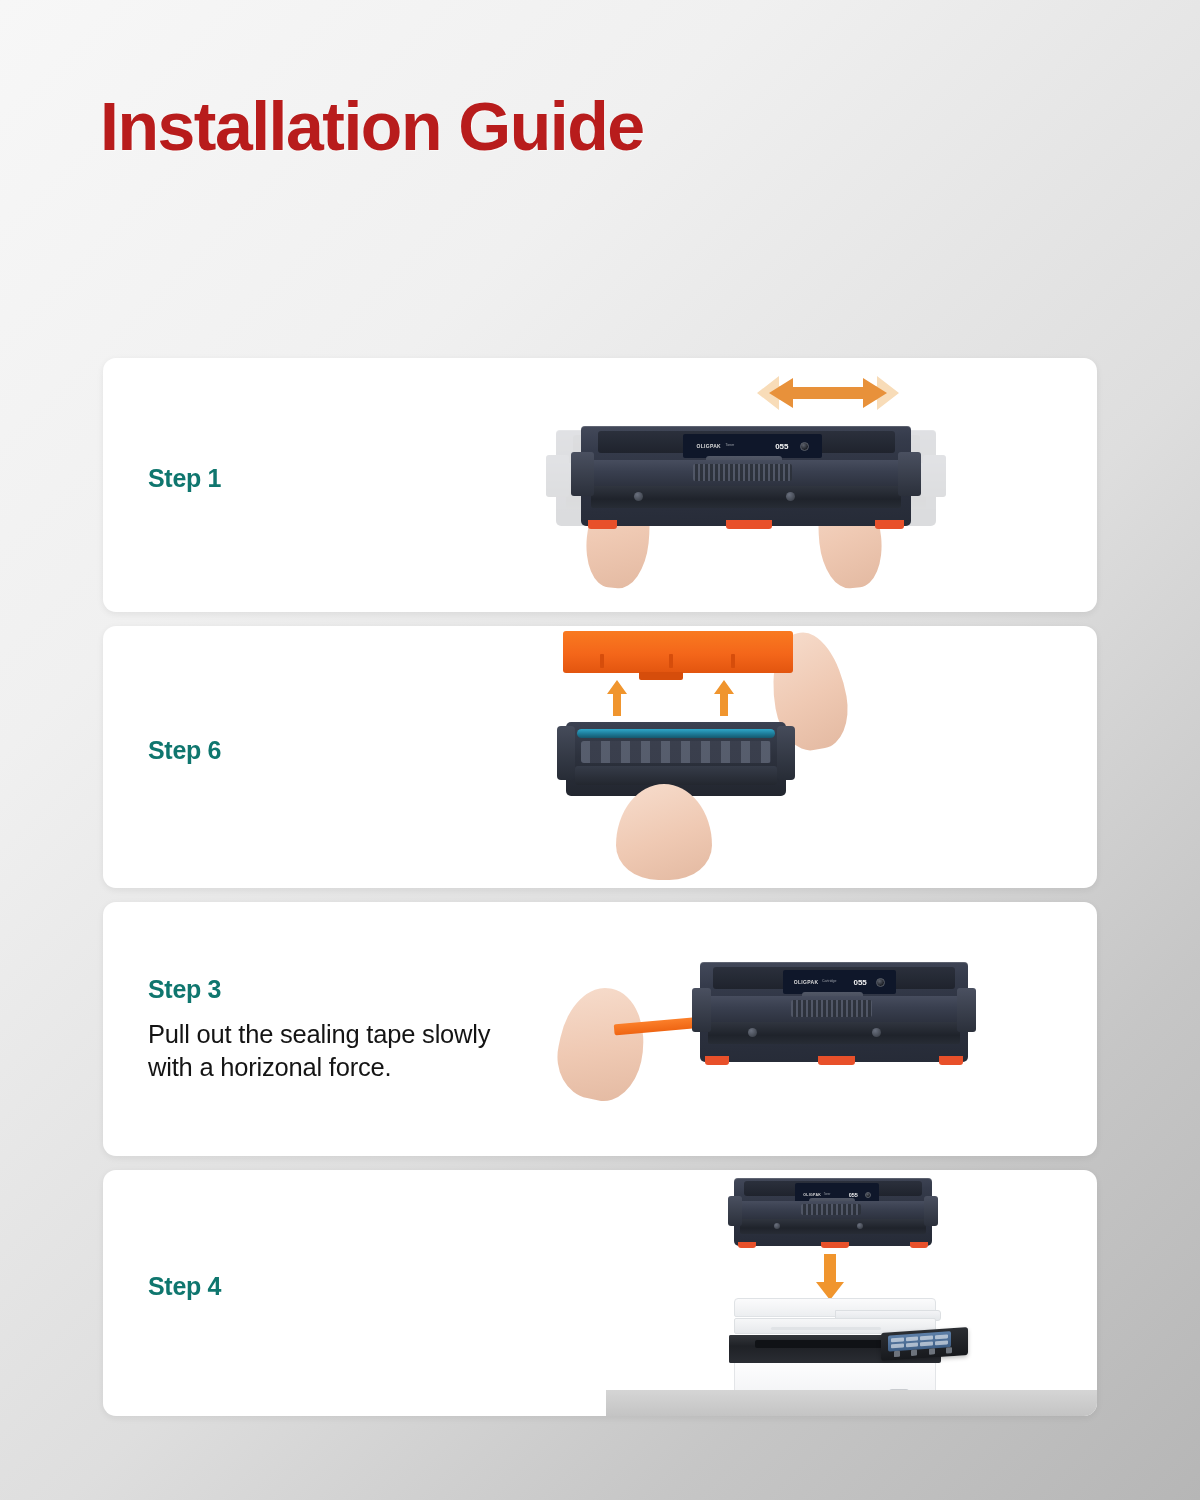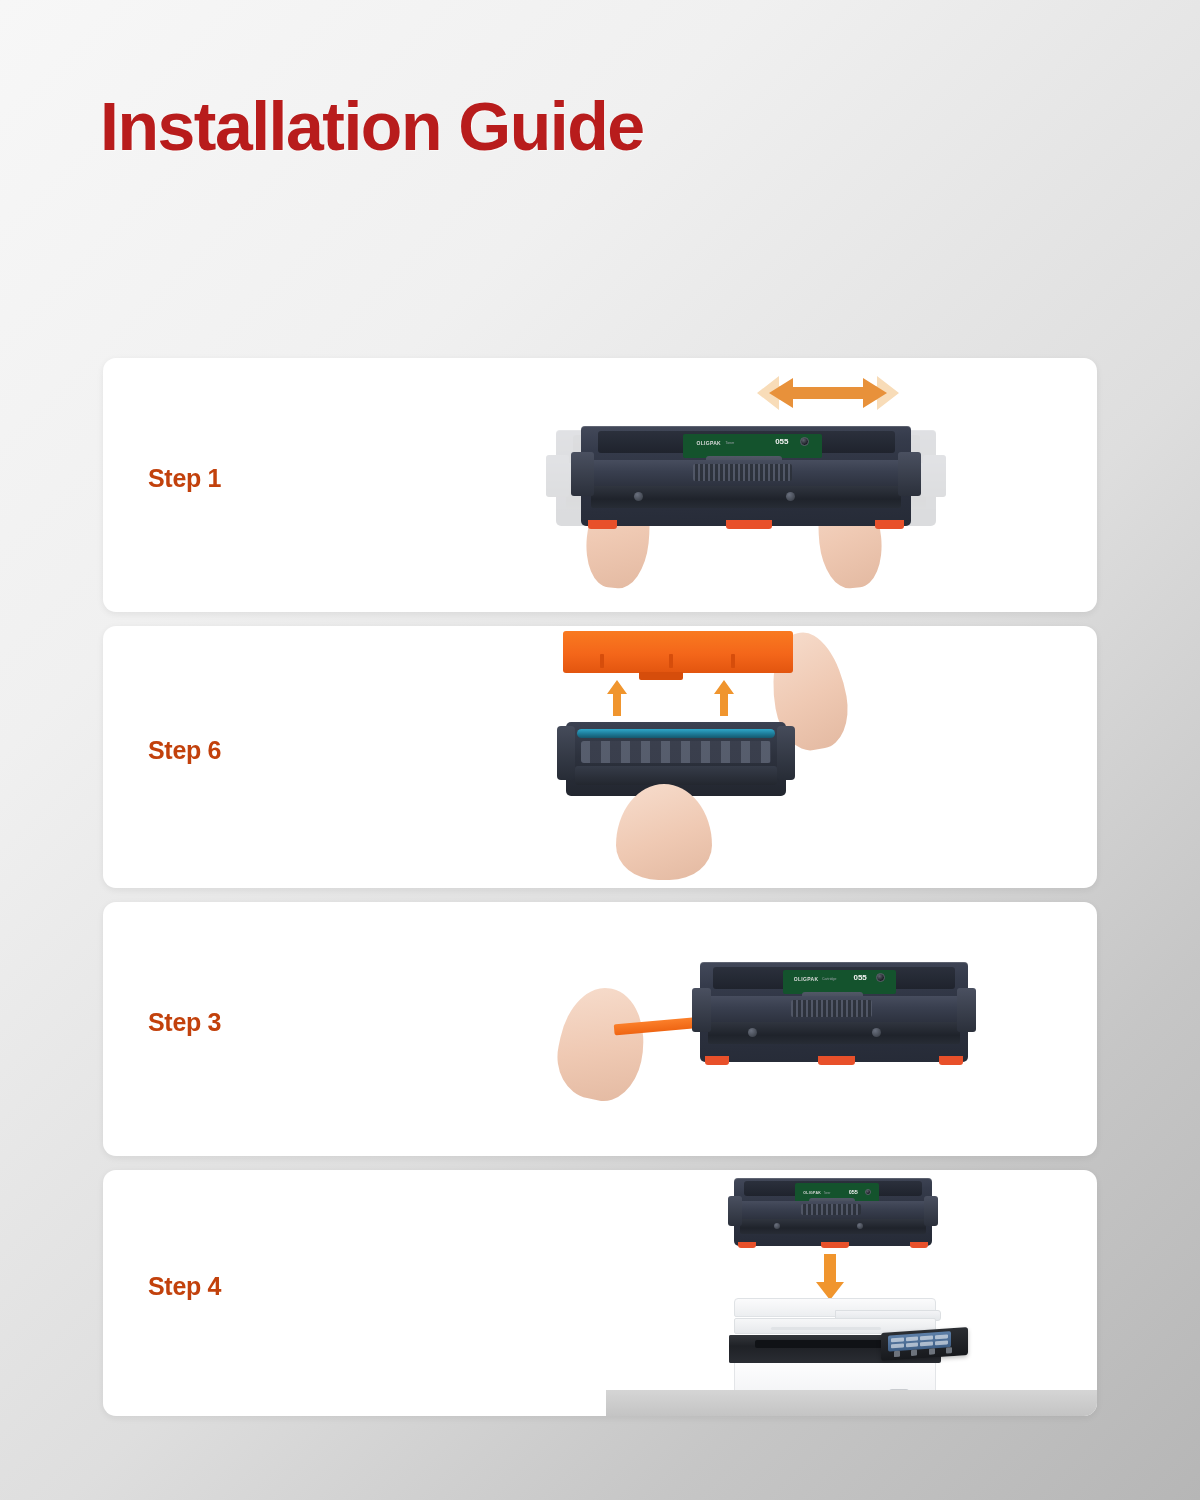--- a/index.html
+++ b/index.html
@@ -59,21 +59,21 @@
   .card-1 { height: 254px; }
   .card-2 { height: 262px; }
   .card-3 { height: 254px; }
   .card-4 { height: 246px; gap: 48px; }
 
   .card-text { width: 455px; padding-left: 45px; flex: none; }
 
   .step-label {
     font-size: 25px;
     font-weight: 700;
-    color: #c2410c;
+    color: #0f766e;
     letter-spacing: -0.3px;
     margin-bottom: 14px;
   }
 
   .step-desc {
     font-size: 25.5px;
     font-weight: 400;
     color: #141414;
     line-height: 1.26;
     letter-spacing: -0.2px;
@@ -97,22 +97,22 @@
     border-radius: 4px 4px 5px 5px;
     box-shadow: inset 0 1px 0 rgba(255,255,255,0.16);
   }
   .cart .top-strip {
     position: absolute; left: 5%; right: 5%; top: 5%; height: 22%;
     background: linear-gradient(180deg, #2b303c 0%, #1f232d 100%);
     border-radius: 3px;
   }
   .cart .sticker {
     position: absolute; top: 8%; left: 31%; width: 42%; height: 13%;
-    background: #14532d; border-radius: 2px;
-    display: flex; align-items: flex-end; padding: 12px 4%;
+    background: #0f172a; border-radius: 2px;
+    display: flex; align-items: center; padding: 12px 4%;
     gap: 4%;
   }
   .cart .sticker .brand {
     color: #dcdcdc; font-size: 5px; letter-spacing: 0.3px; font-weight: 700;
     white-space: nowrap;
   }
   .cart .sticker .kind { color: #9ea3ab; font-size: 3.5px; line-height: 1.1; white-space: nowrap; }
   .cart .sticker .model { color: #f2f2f2; font-size: 8px; font-weight: 700; margin-left: auto; }
   .cart .sticker .dot {
     width: 9px; height: 9px; border-radius: 50%;
@@ -415,20 +415,22 @@
 
         <div class="hand" style="left:58px; top:158px; width:96px; height:96px; border-radius:50% 50% 44% 44% / 64% 64% 36% 36%;"></div>
 
       </div>
     </div>
   </div>
 
   <div class="card card-3">
     <div class="card-text">
       <div class="step-label">Step 3</div>
+      <div class="step-desc">Pull out the sealing tape slowly
+with a horizonal force.</div>
     </div>
 
     <div class="card-art">
       <div class="art-stage">
 
         <div class="hand" style="left:2px; top:86px; width:84px; height:112px; border-radius:46% 52% 40% 46% / 52% 58% 42% 40%; transform:rotate(12deg);"></div>
 
         <div class="tape" style="left:56px; top:118px; width:100px; height:11px; transform:rotate(-5deg);"></div>
 
         <div class="cart" style="left:142px; top:60px; width:268px; height:100px;">

